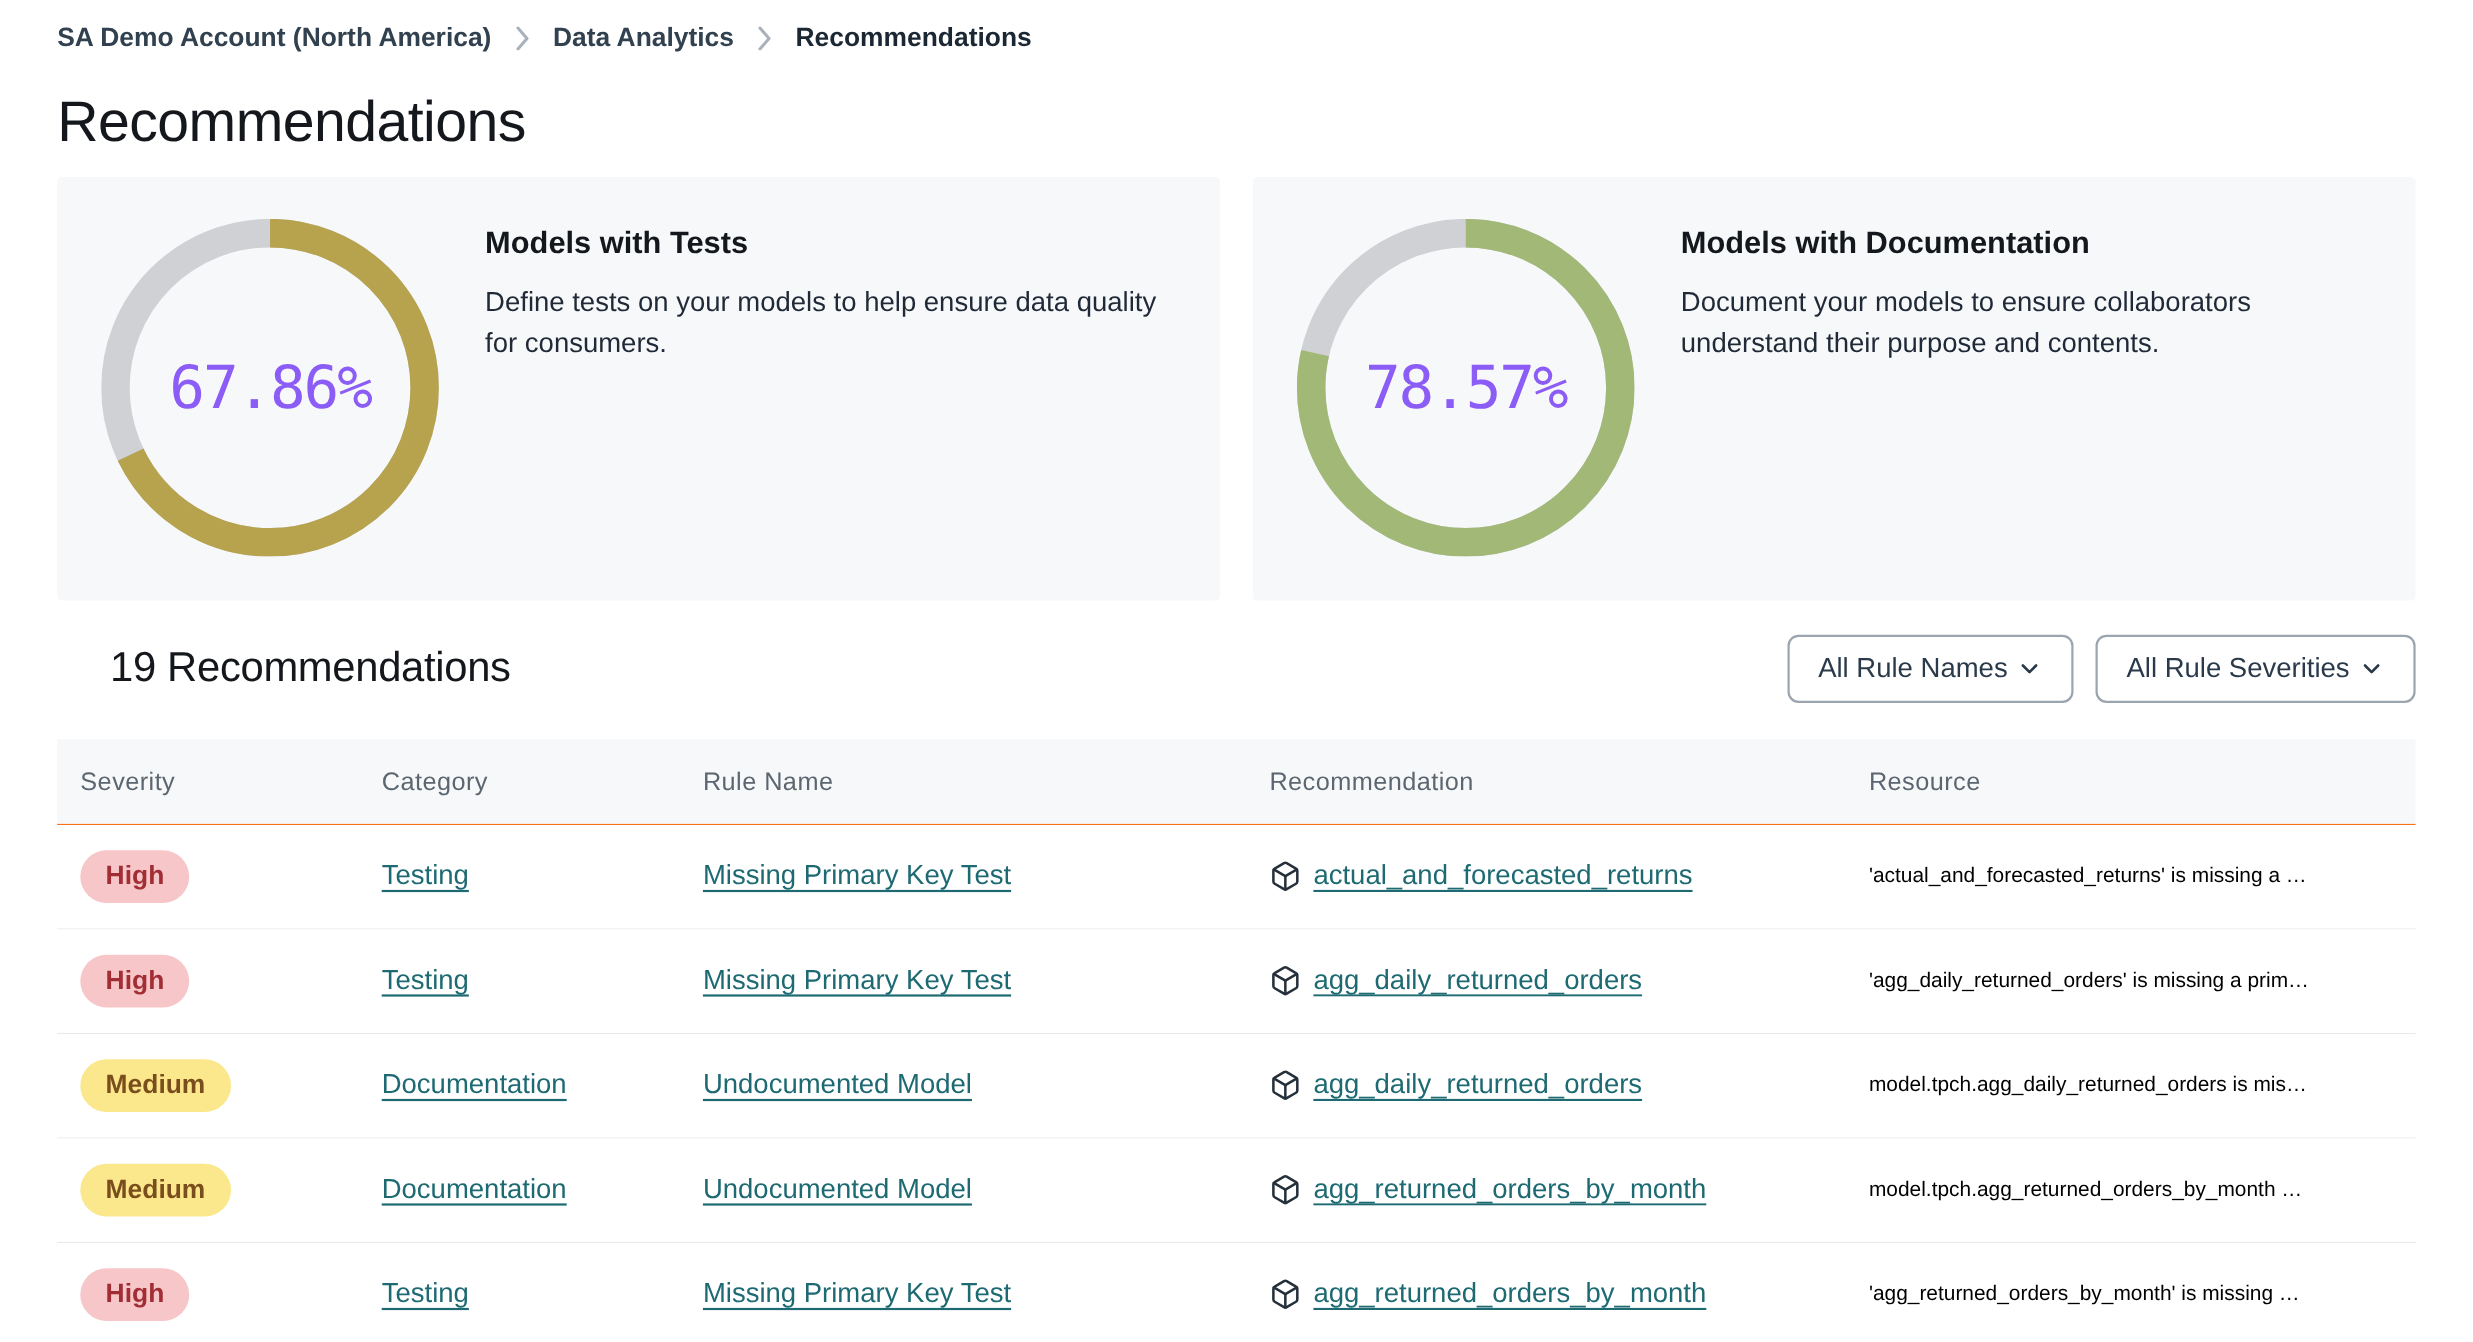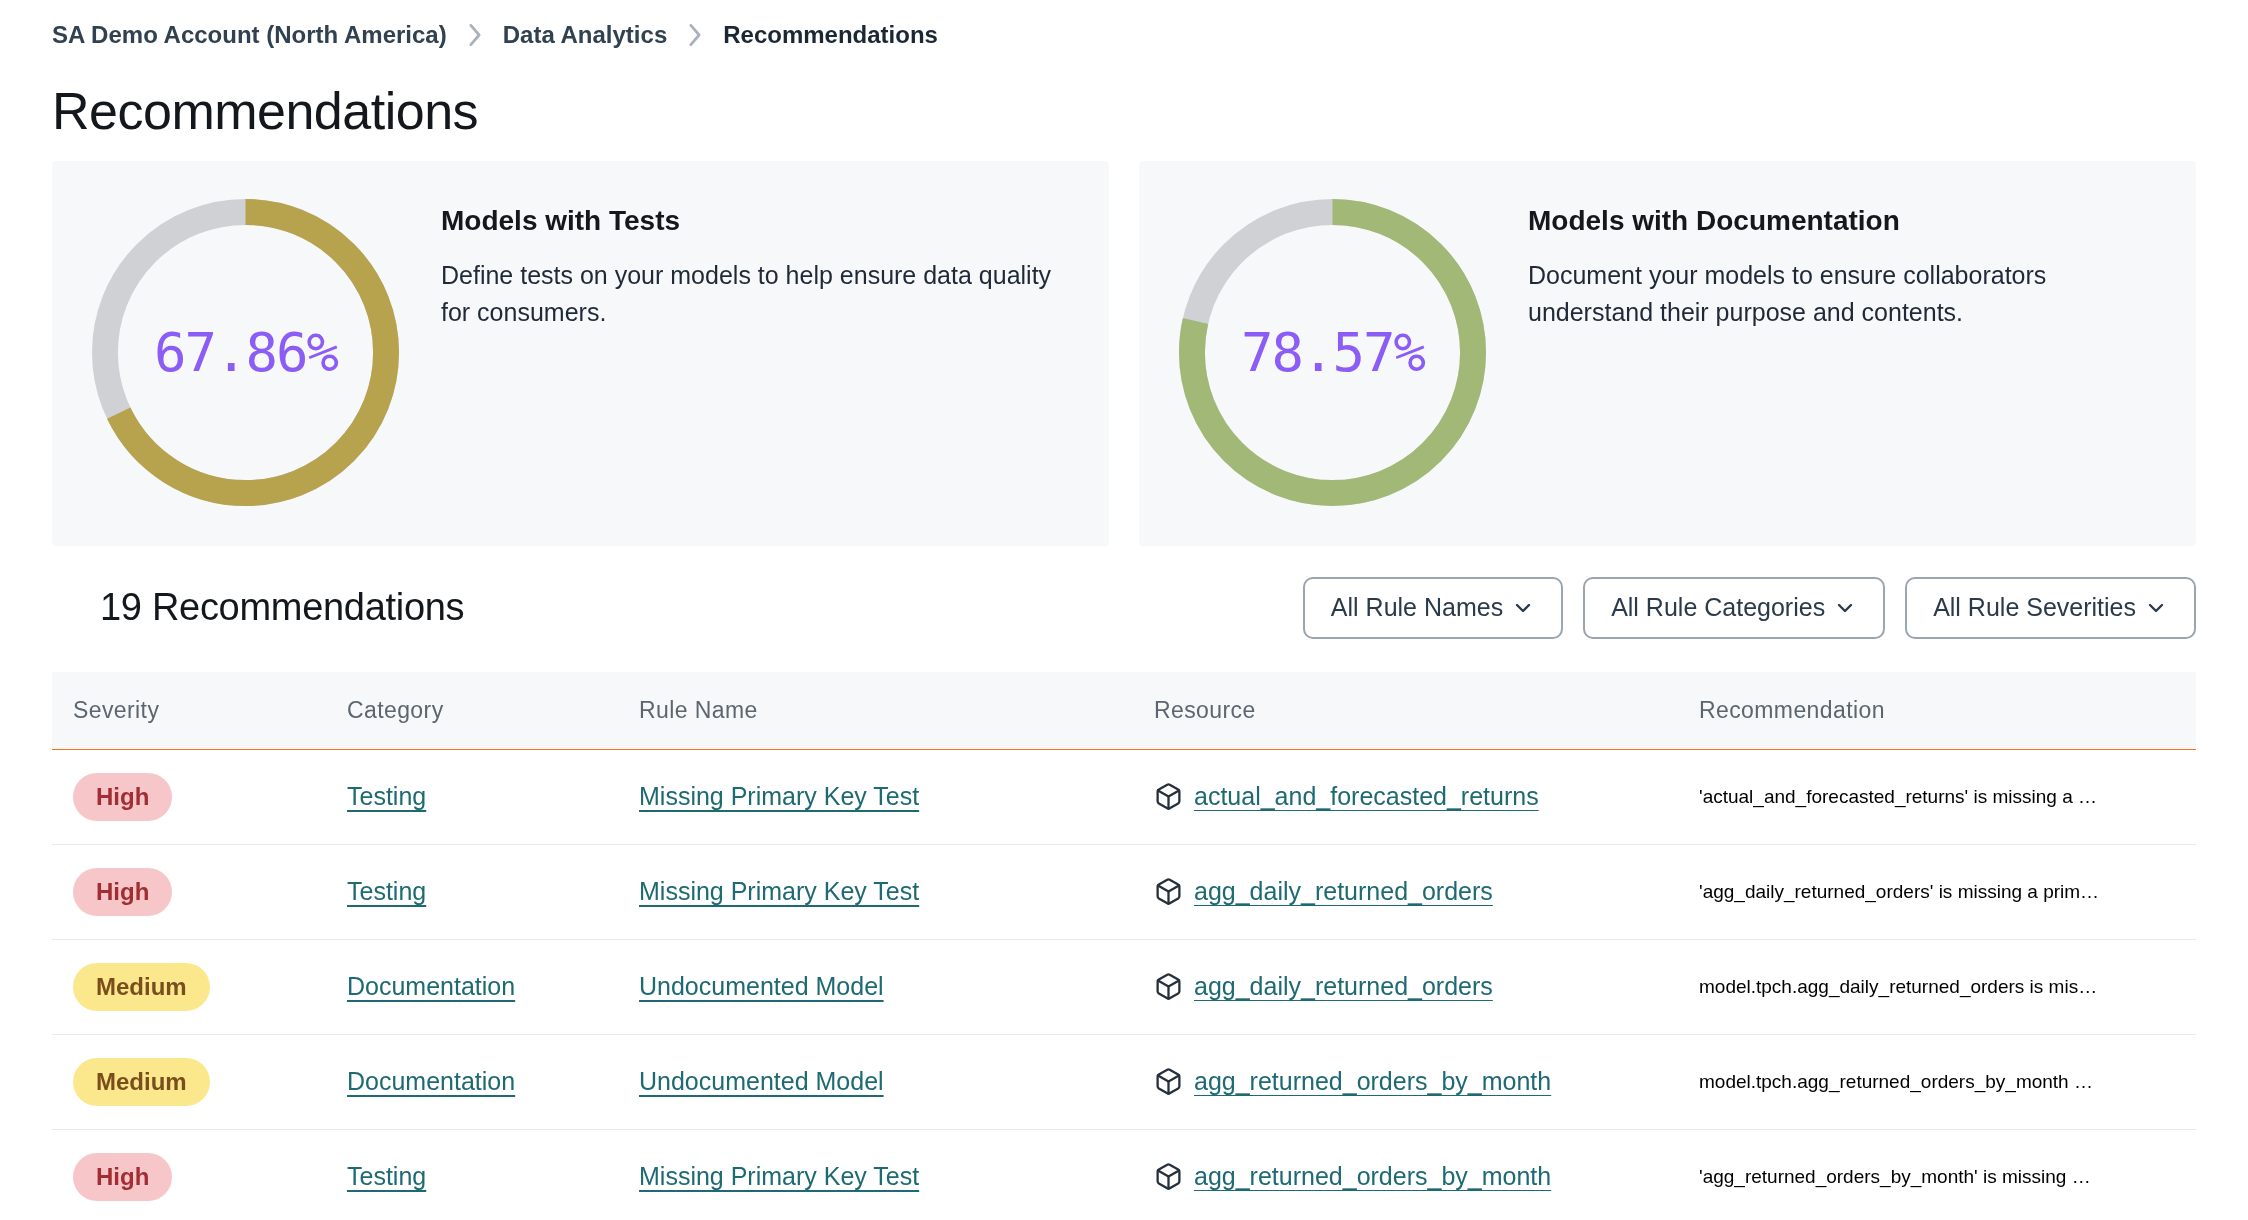--- a/index.html
+++ b/index.html
@@ -116,45 +116,37 @@
     <div class="filters">
       <button class="filter-btn">
         <span>All Rule Names</span>
         <span>
           <svg width="24" height="24" viewBox="0 0 24 24" fill="none" stroke="#2B3A4A" stroke-width="2.4" stroke-linecap="round" stroke-linejoin="round">
               <polyline points="6 9 12 15 18 9"></polyline>
             </svg>
         </span>
       </button>
       <button class="filter-btn">
-        <span>All Rule Categories</span>
-        <span>
-          <svg width="24" height="24" viewBox="0 0 24 24" fill="none" stroke="#2B3A4A" stroke-width="2.4" stroke-linecap="round" stroke-linejoin="round">
-              <polyline points="6 9 12 15 18 9"></polyline>
-            </svg>
-        </span>
-      </button>
-      <button class="filter-btn">
         <span>All Rule Severities</span>
         <span>
           <svg width="24" height="24" viewBox="0 0 24 24" fill="none" stroke="#2B3A4A" stroke-width="2.4" stroke-linecap="round" stroke-linejoin="round">
               <polyline points="6 9 12 15 18 9"></polyline>
             </svg>
         </span>
       </button>
     </div>
   </div>
 
   <div class="table">
     <div class="thead">
       <div>Severity</div>
       <div>Category</div>
       <div>Rule Name</div>
+      <div>Recommendation</div>
       <div>Resource</div>
-      <div>Recommendation</div>
     </div>
 
     <div class="trow">
       <div><span class="badge" data-level="high">High</span></div>
       <div><span class="cell-link">Testing</span></div>
       <div><span class="cell-link">Missing Primary Key Test</span></div>
       <div class="resource-cell">
         <span>
           <svg width="29" height="29" viewBox="0 0 24 24" fill="none" stroke="#25303B" stroke-width="1.9" stroke-linecap="round" stroke-linejoin="round">
               <path d="M21 16V8a2 2 0 0 0-1-1.73l-7-4a2 2 0 0 0-2 0l-7 4A2 2 0 0 0 3 8v8a2 2 0 0 0 1 1.73l7 4a2 2 0 0 0 2 0l7-4A2 2 0 0 0 21 16z"></path>

